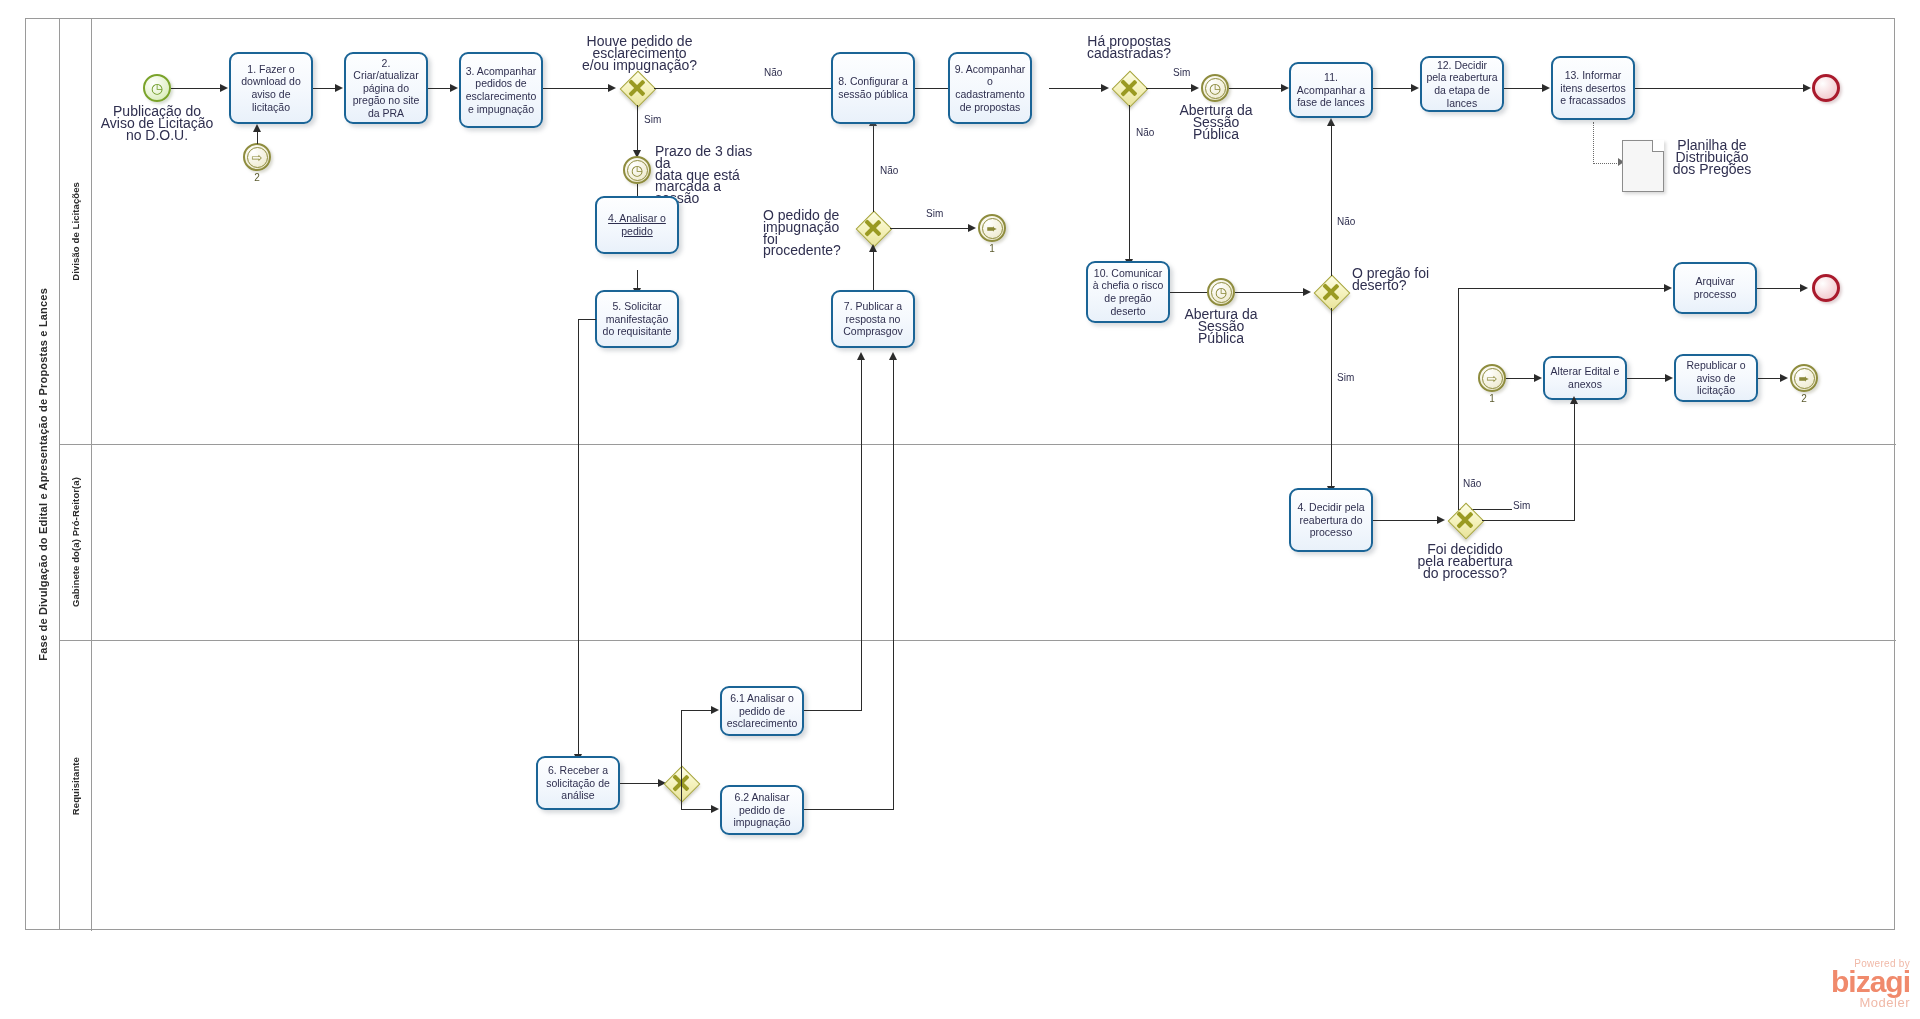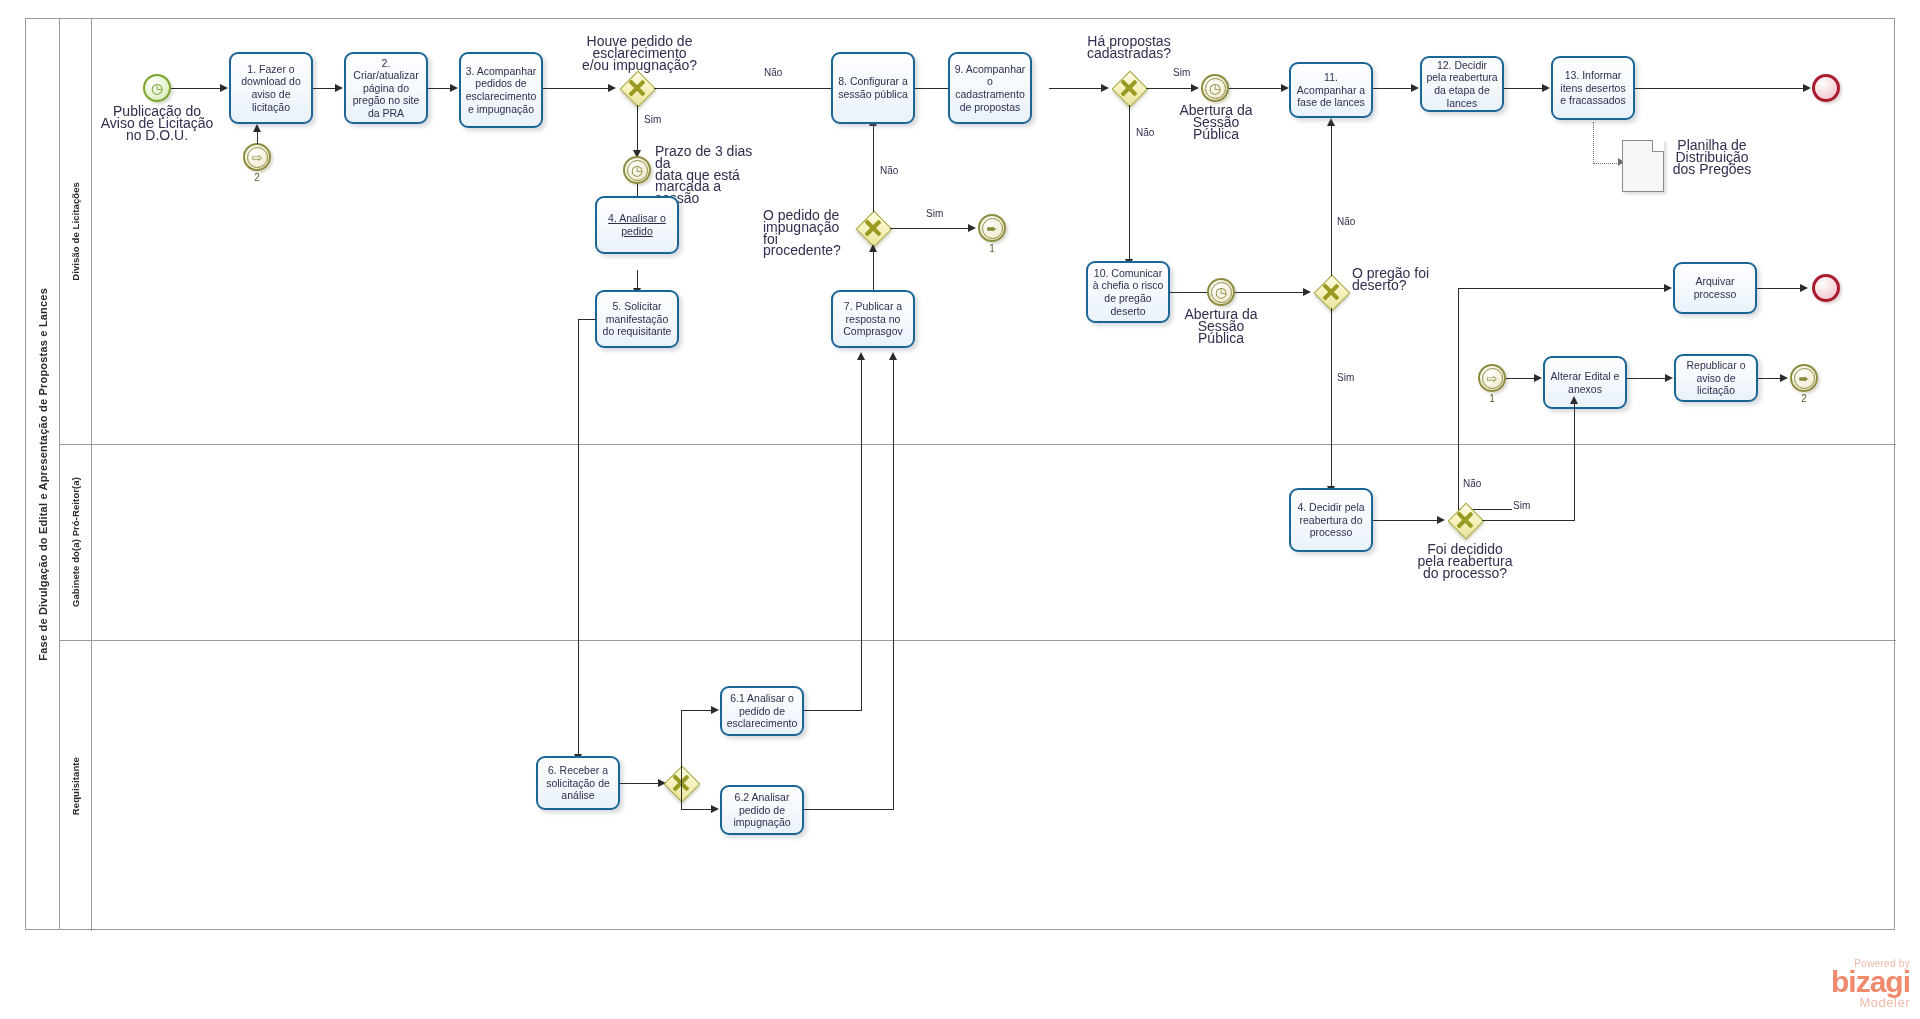--- a/index.html
+++ b/index.html
@@ -335,21 +335,21 @@
 
   <div class="ev ev-inter" style="left:1478px;top:364px;">
     <div class="ring2"></div>
     <div class="lnk-arrow">⇨</div>
   </div>
   <div class="num-lbl" style="left:1468px;top:393px;width:48px;">1</div>
 
   <div class="h" style="left:1506px;top:377.5px;width:30px;"></div>
   <div class="ar ar-r" style="left:1534px;top:373.5px;"></div>
 
-  <div class="task" style="left:1543px;top:356px;width:84px;height:53px;">
+  <div class="task" style="left:1543px;top:356px;width:84px;height:44px;">
     <span>Alterar Edital e anexos</span>
   </div>
 
   <div class="h" style="left:1627px;top:377.5px;width:40px;"></div>
   <div class="ar ar-r" style="left:1665px;top:373.5px;"></div>
 
   <div class="task" style="left:1674px;top:354px;width:84px;height:48px;">
     <span>Republicar o aviso de licitação</span>
   </div>
 

